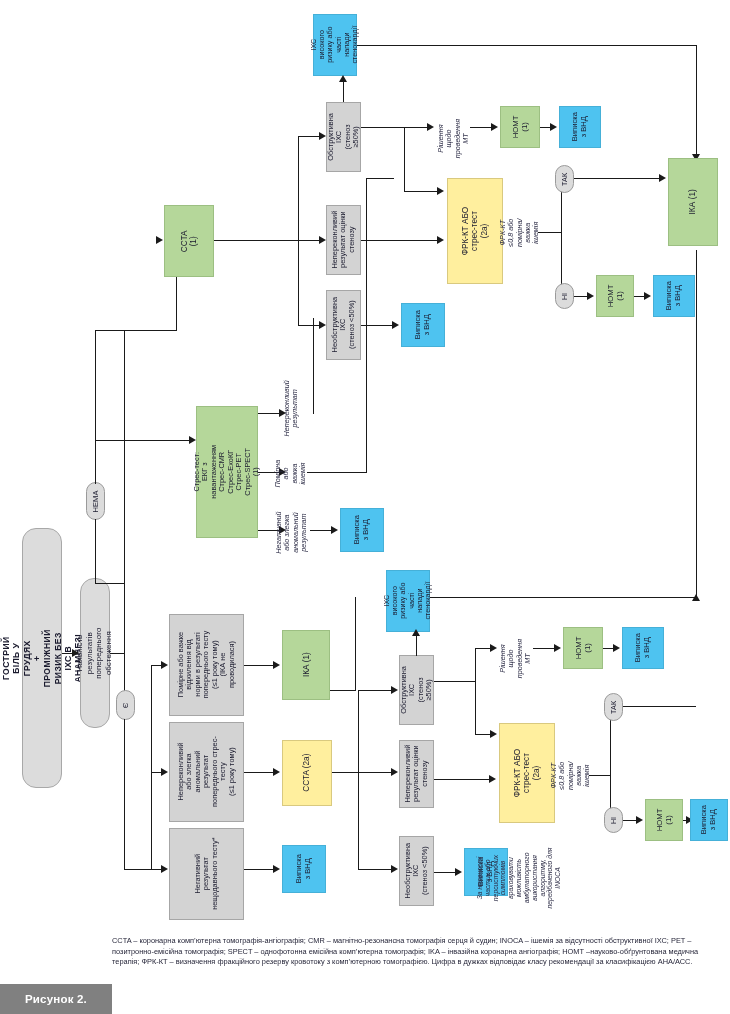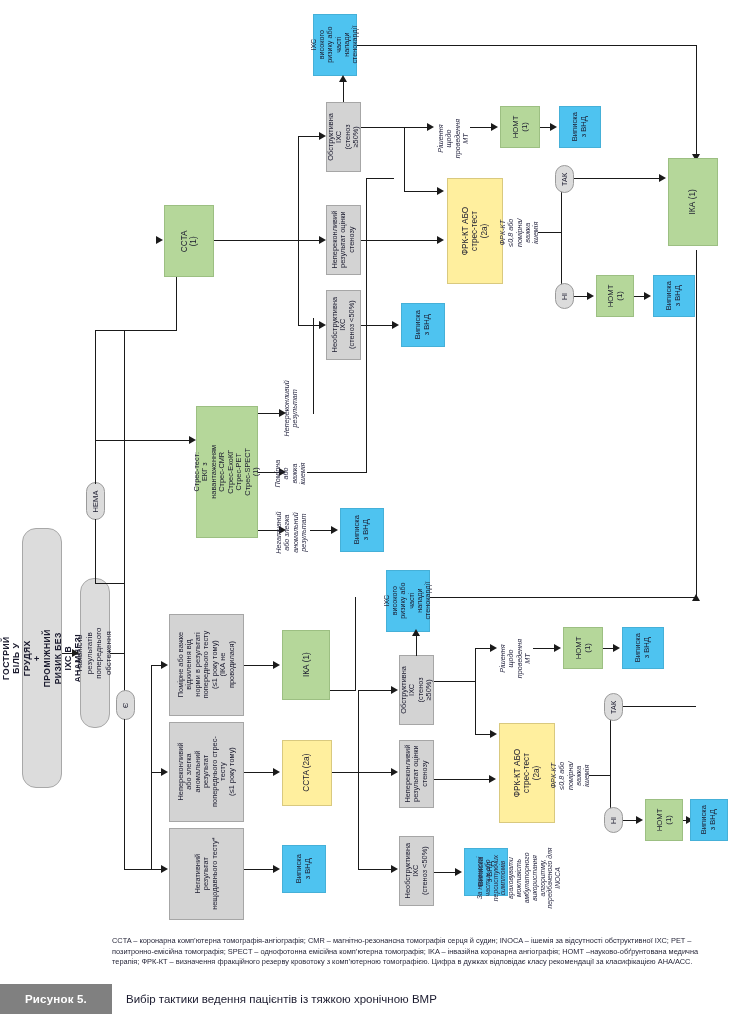--- a/index.html
+++ b/index.html
@@ -474,17 +474,16 @@
 амбулаторного
 використання
 алгоритму,
 передбаченого для
 INOCA</span>
   </div>
 
   <div id="legend">CCTA – коронарна комп’ютерна томографія-ангіографія; CMR – магнітно-резонансна томографія серця й судин; INOCA – ішемія за відсутності обструктивної ІХС;  PET – позитронно-емісійна томографія; SPECT – однофотонна емісійна комп’ютерна томографія; IKA – інвазійна коронарна ангіографія; НОМТ –науково-обґрунтована медична терапія; ФРК-КТ – визначення фракційного резерву кровотоку з комп’ютерною томографією. Цифра в дужках відповідає класу рекомендації за класифікацією АНА/АСС.</div>
 
   <div id="figbar">
-    <div id="fignum">Рисунок 5.</div>
-    <div id="figcap">Вибір тактики ведення пацієнтів із тяжкою хронічною ВМР</div>
+    <div id="fignum">Рисунок 2.</div>
   </div>
 
 </div>
 
 </body></html>

